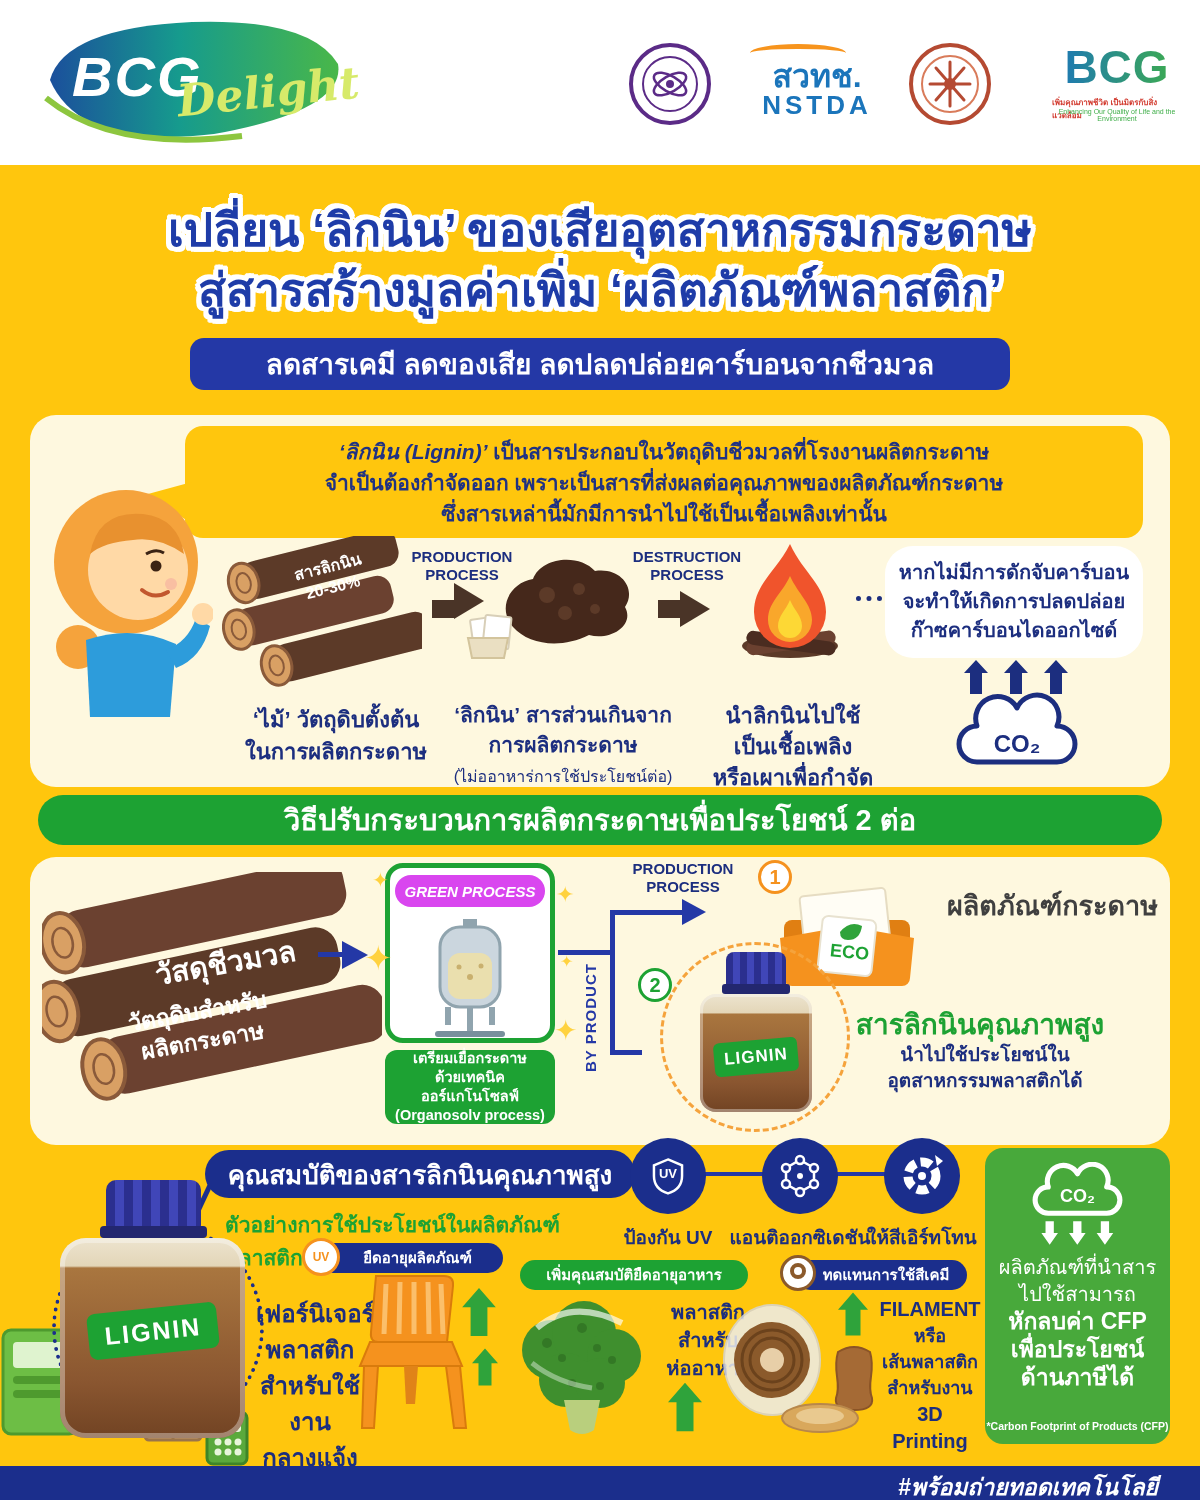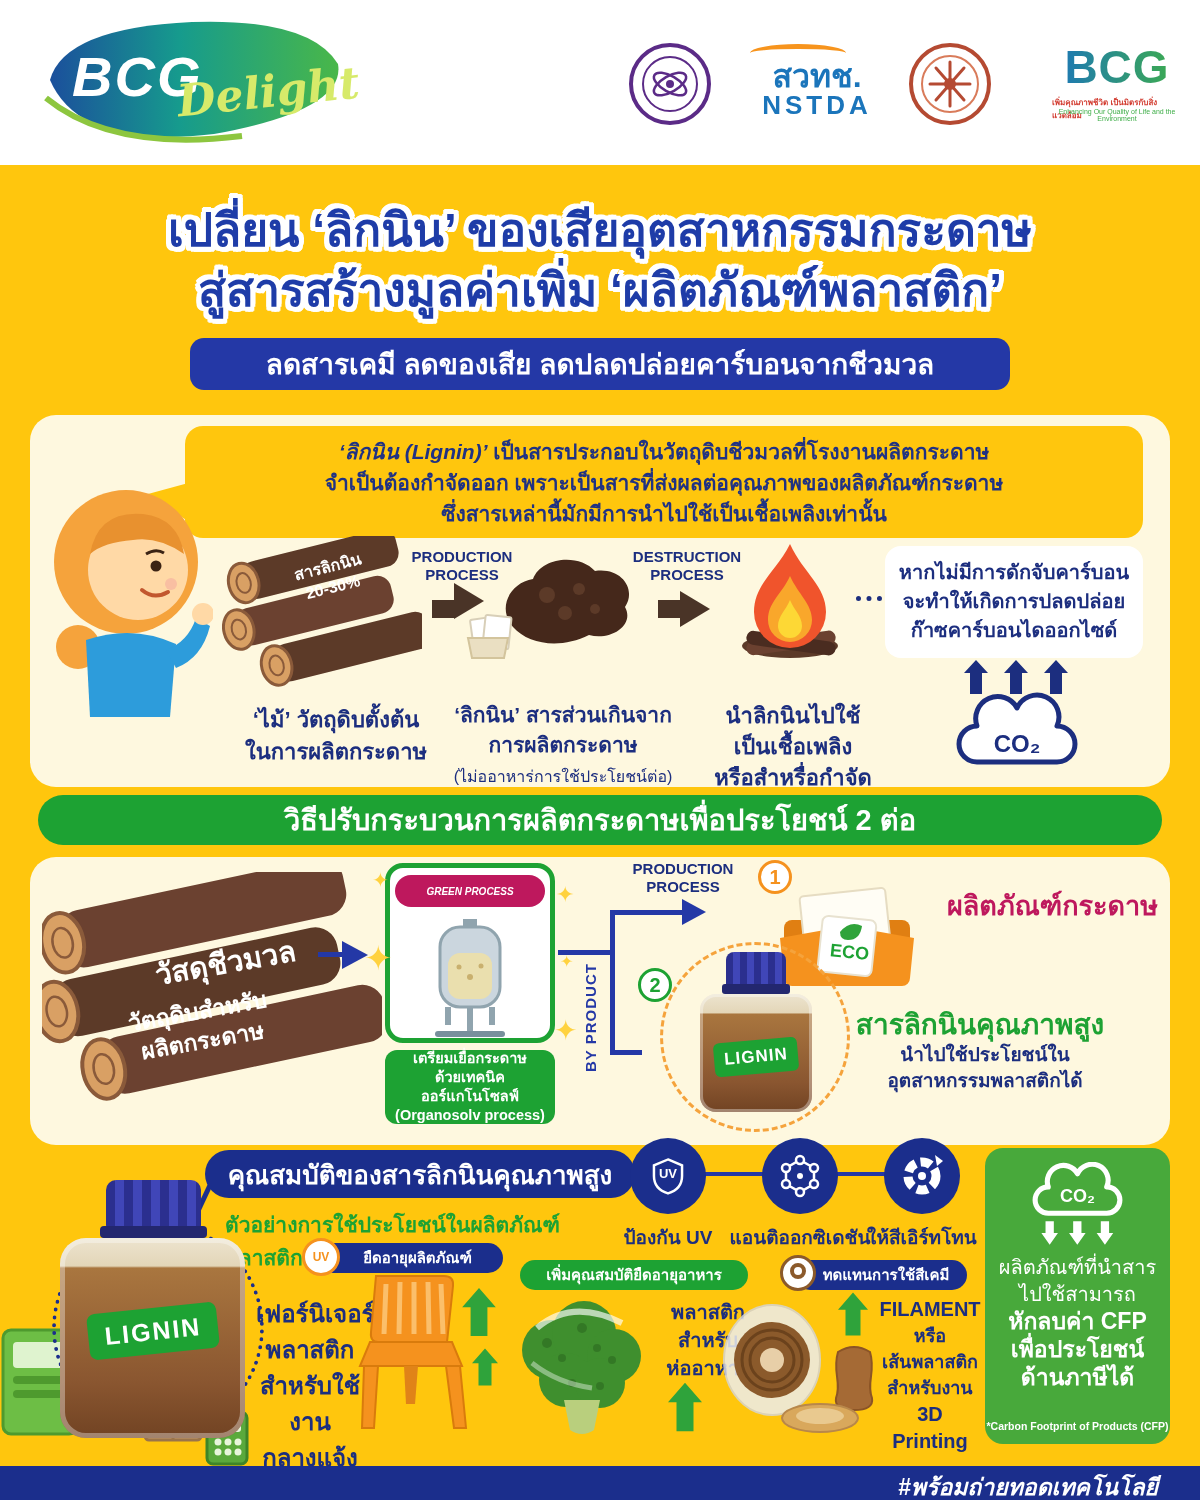--- a/index.html
+++ b/index.html
@@ -7,21 +7,21 @@
   .stage{position:relative;width:1200px;height:1500px;background:#FFC60D;overflow:hidden}
   .abs{position:absolute}
   .pre{white-space:pre-line}
   .ctr{text-align:center}
   .b{font-weight:bold}
   .xb{font-weight:800}
   .i{font-style:italic}
   .navy{color:#1C2E7F}
   .white{color:#fff}
   .green{color:#1DA233}
-  .orange{color:#be185d}
+  .orange{color:#404040}
   .flex{display:flex;align-items:center;justify-content:center}
   .panel{background:#FEF8DF;border-radius:26px}
   .pill{border-radius:999px;display:flex;align-items:center;justify-content:center}
   .outline{color:#1E3CA8;
     text-shadow:-4px -4px 0 #fff,4px -4px 0 #fff,-4px 4px 0 #fff,4px 4px 0 #fff,
     -5px 0 0 #fff,5px 0 0 #fff,0 -5px 0 #fff,0 5px 0 #fff,
     -3px -5px 0 #fff,3px 5px 0 #fff,-5px 3px 0 #fff,5px -3px 0 #fff}
   .vline{background:#2438A6}
   .gradtext{background:linear-gradient(90deg,#1B75BB,#3FAE49);-webkit-background-clip:text;background-clip:text;color:transparent}
 </style>
@@ -169,21 +169,21 @@
       <ellipse cx="62" cy="108" rx="48" ry="12" fill="#5C3A28"></ellipse>
       <rect x="18" y="98" width="90" height="14" rx="7" fill="#6B4130" transform="rotate(-8 62 105)"></rect>
       <rect x="18" y="98" width="90" height="14" rx="7" fill="#4A2C20" transform="rotate(8 62 105)"></rect>
       <path d="M62 6 C48 34 26 46 26 74 a36 36 0 0 0 72 0 C98 48 76 36 62 6 Z" fill="#F0542C"></path>
       <path d="M62 38 C54 56 40 64 40 82 a22 22 0 0 0 44 0 C84 66 70 56 62 38 Z" fill="#F9A72B"></path>
       <path d="M62 62 C58 72 50 78 50 88 a12 12 0 0 0 24 0 C74 78 66 72 62 62 Z" fill="#FDD835"></path>
     </svg>
   </div>
   <div class="abs" style="left:856px;top:596px;width:26px;border-top:5px dotted #1C2E7F"></div>
 
-  <div class="abs" style="left:885px;top:546px;width:258px;height:112px;background:#fff;border-radius:16px">
+  <div class="abs" style="left:885px;top:546px;width:258px;height:112px;background:#fff;border-radius:28px">
     <div class="ctr navy" style="padding-top:12px;font-size:20px;line-height:29px">
       <span class="b">หากไม่มีการดักจับคาร์บอน</span><br>
       <span class="b">จะทำให้เกิดการ</span><span class="xb">ปลดปล่อย</span><br>
       <span class="xb">ก๊าซคาร์บอนไดออกไซด์</span>
     </div>
   </div>
 
   <div class="abs" style="left:952px;top:660px;width:130px;height:125px">
     <svg class="abs" style="left:10px;top:0" width="110" height="34" viewBox="0 0 110 34">
       <g fill="#1C2E7F">
@@ -203,21 +203,21 @@
     <span class="b">ในการผลิตกระดาษ</span>
   </div>
   <div class="abs ctr navy" style="left:448px;top:700px;width:230px;font-size:21px;line-height:30px">
     <span class="xb">‘ลิกนิน’</span><span class="b"> สารส่วนเกินจาก</span><br>
     <span class="b">การผลิตกระดาษ</span><br>
     <span style="font-size:16px">(ไม่ออาหาร่การใช้ประโยชน์ต่อ)</span>
   </div>
   <div class="abs ctr navy" style="left:698px;top:700px;width:190px;font-size:22px;line-height:31px">
     <span class="b">นำลิกนินไปใช้</span><br>
     <span class="b">เป็น</span><span class="xb">เชื้อเพลิง</span><br>
-    <span class="b">หรือ</span><span class="xb">สำหรื่อกำจัด</span>
+    <span class="b">หรือ</span><span class="xb">เผาเพื่อกำจัด</span>
   </div>
 
   <div class="abs pill" style="left:38px;top:795px;width:1124px;height:50px;background:#1DA233">
     <span class="white xb" style="font-size:29px">วิธีปรับกระบวนการผลิตกระดาษเพื่อประโยชน์ 2 ต่อ</span>
   </div>
 
   <div class="abs panel" style="left:30px;top:857px;width:1140px;height:288px"></div>
 
   <div class="abs" style="left:42px;top:872px;width:340px;height:258px">
     <svg width="340" height="258" viewBox="0 0 340 258">
@@ -241,21 +241,21 @@
     </svg>
   </div>
   <div class="abs xb white ctr" style="left:118px;top:940px;width:215px;font-size:29px;transform:rotate(-10deg)">วัสดุชีวมวล</div>
   <div class="abs b white ctr pre" style="left:100px;top:996px;width:200px;font-size:23px;line-height:30px;transform:rotate(-10deg)">วัตถุดิบสำหรับ
 ผลิตกระดาษ</div>
 
   <div class="abs vline" style="left:318px;top:952px;width:24px;height:5px"></div>
   <div class="abs" style="left:342px;top:941px;width:0;height:0;border-top:14px solid transparent;border-bottom:14px solid transparent;border-left:26px solid #2438A6"></div>
 
   <div class="abs" style="left:385px;top:863px;width:170px;height:180px;background:#fff;border:5px solid #1DA233;border-radius:18px">
-    <div class="pill b i white" style="margin:7px auto 12px;width:150px;height:32px;background:#be185d;font-size:10px">GREEN PROCESS</div>
+    <div class="pill b i white" style="margin:7px auto 12px;width:150px;height:32px;background:#d946ef;font-size:15px">GREEN PROCESS</div>
     <div class="flex" style="margin-top:4px">
       <svg width="90" height="122" viewBox="0 0 90 122">
         <rect x="38" y="0" width="14" height="10" fill="#90A4AE"></rect>
         <rect x="15" y="8" width="60" height="80" rx="20" fill="#CBD6DE" stroke="#90A4AE" stroke-width="3"></rect>
         <rect x="23" y="34" width="44" height="46" rx="12" fill="#EADFAE"></rect>
         <circle cx="45" cy="58" r="3" fill="#C9B06E"></circle>
           <circle cx="34" cy="48" r="2.5" fill="#C9B06E"></circle>
           <circle cx="56" cy="47" r="2.5" fill="#C9B06E"></circle>
         <rect x="20" y="88" width="6" height="18" fill="#90A4AE"></rect>
           <rect x="42" y="88" width="6" height="24" fill="#90A4AE"></rect>

